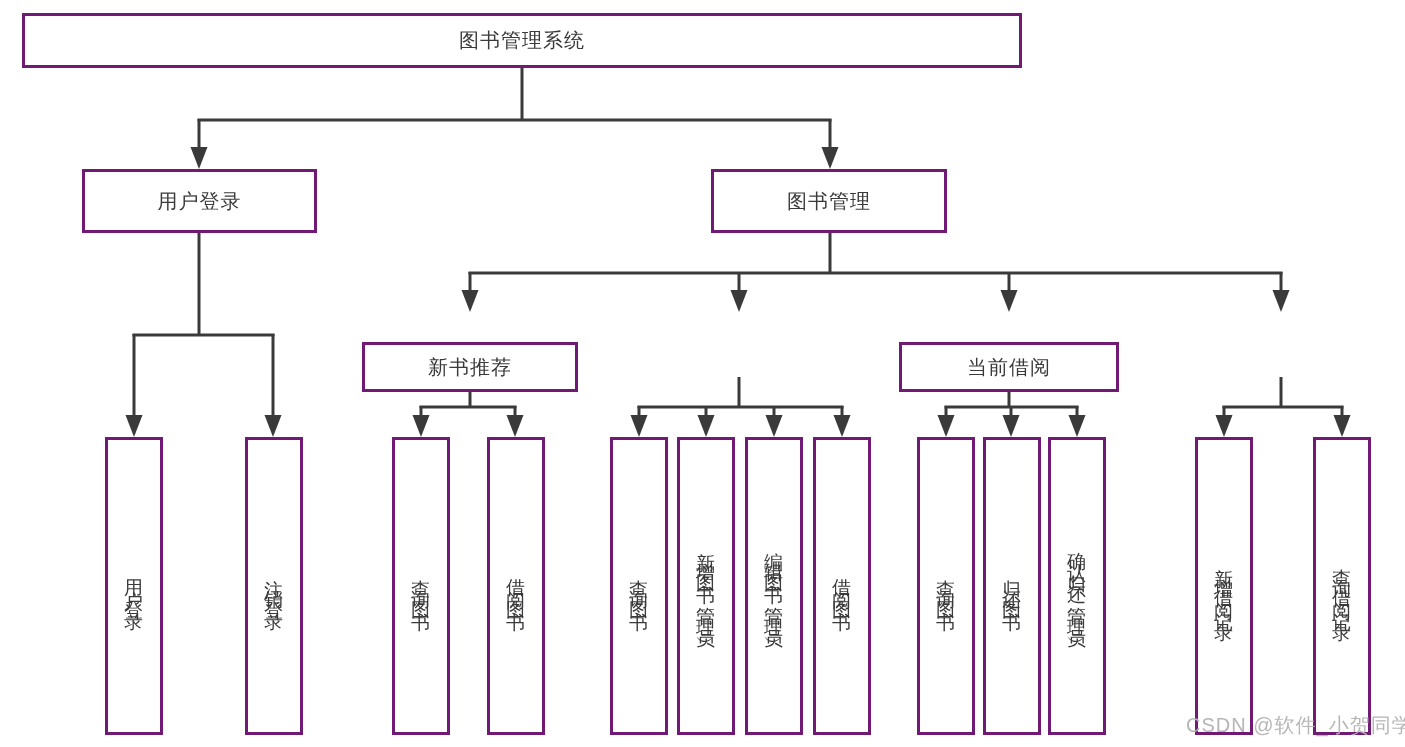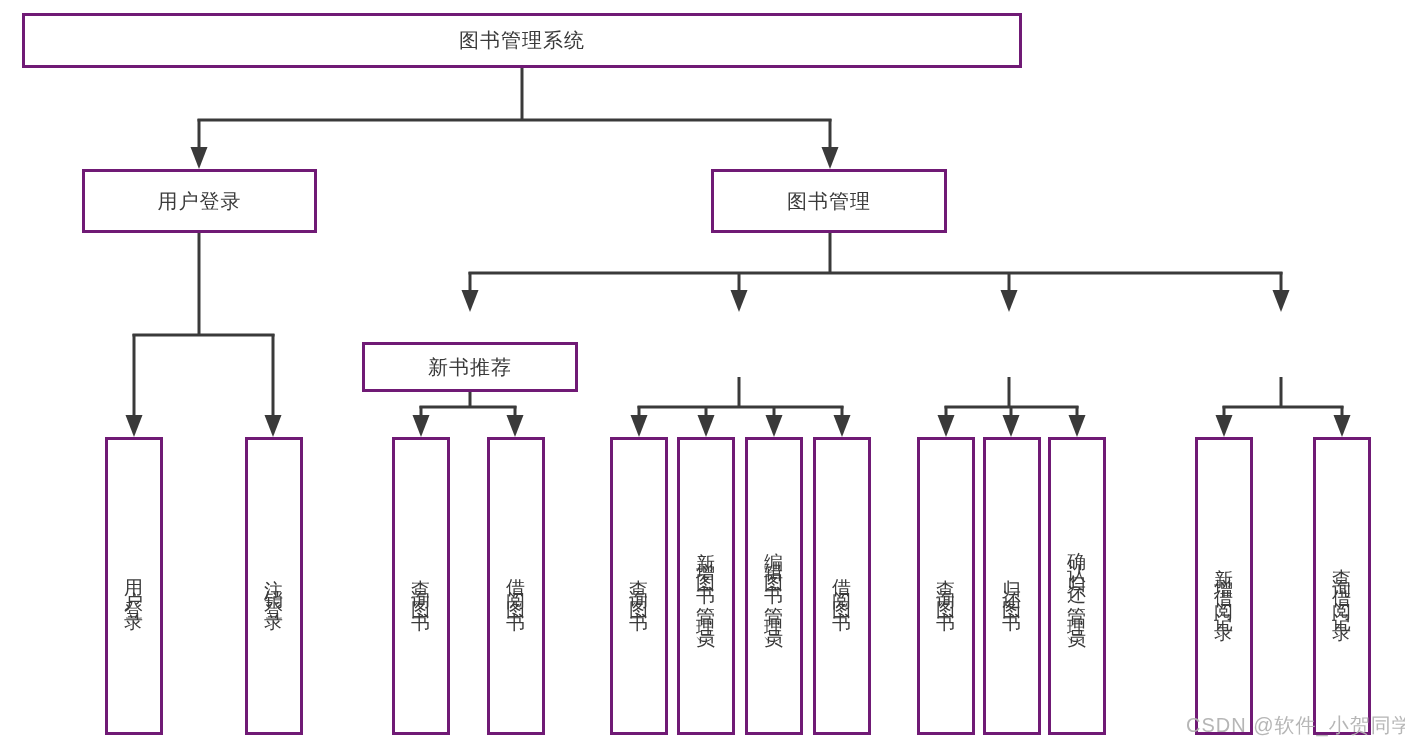--- a/index.html
+++ b/index.html
@@ -157,20 +157,23 @@
   <div class="node lv2a">
     <span>用户登录</span>
   </div>
   <div class="node lv2b">
     <span>图书管理</span>
   </div>
 
   <div class="node lv3 lv3a">
     <span>新书推荐</span>
   </div>
+  <div class="node lv3 lv3c">
+    <span>当前借阅</span>
+  </div>
 
   <div class="node leaf lf0">
     <span class="vtext">用户登录</span>
   </div>
   <div class="node leaf lf1">
     <span class="vtext">注销登录</span>
   </div>
   <div class="node leaf lf2">
     <span class="vtext">查询图书</span>
   </div>

